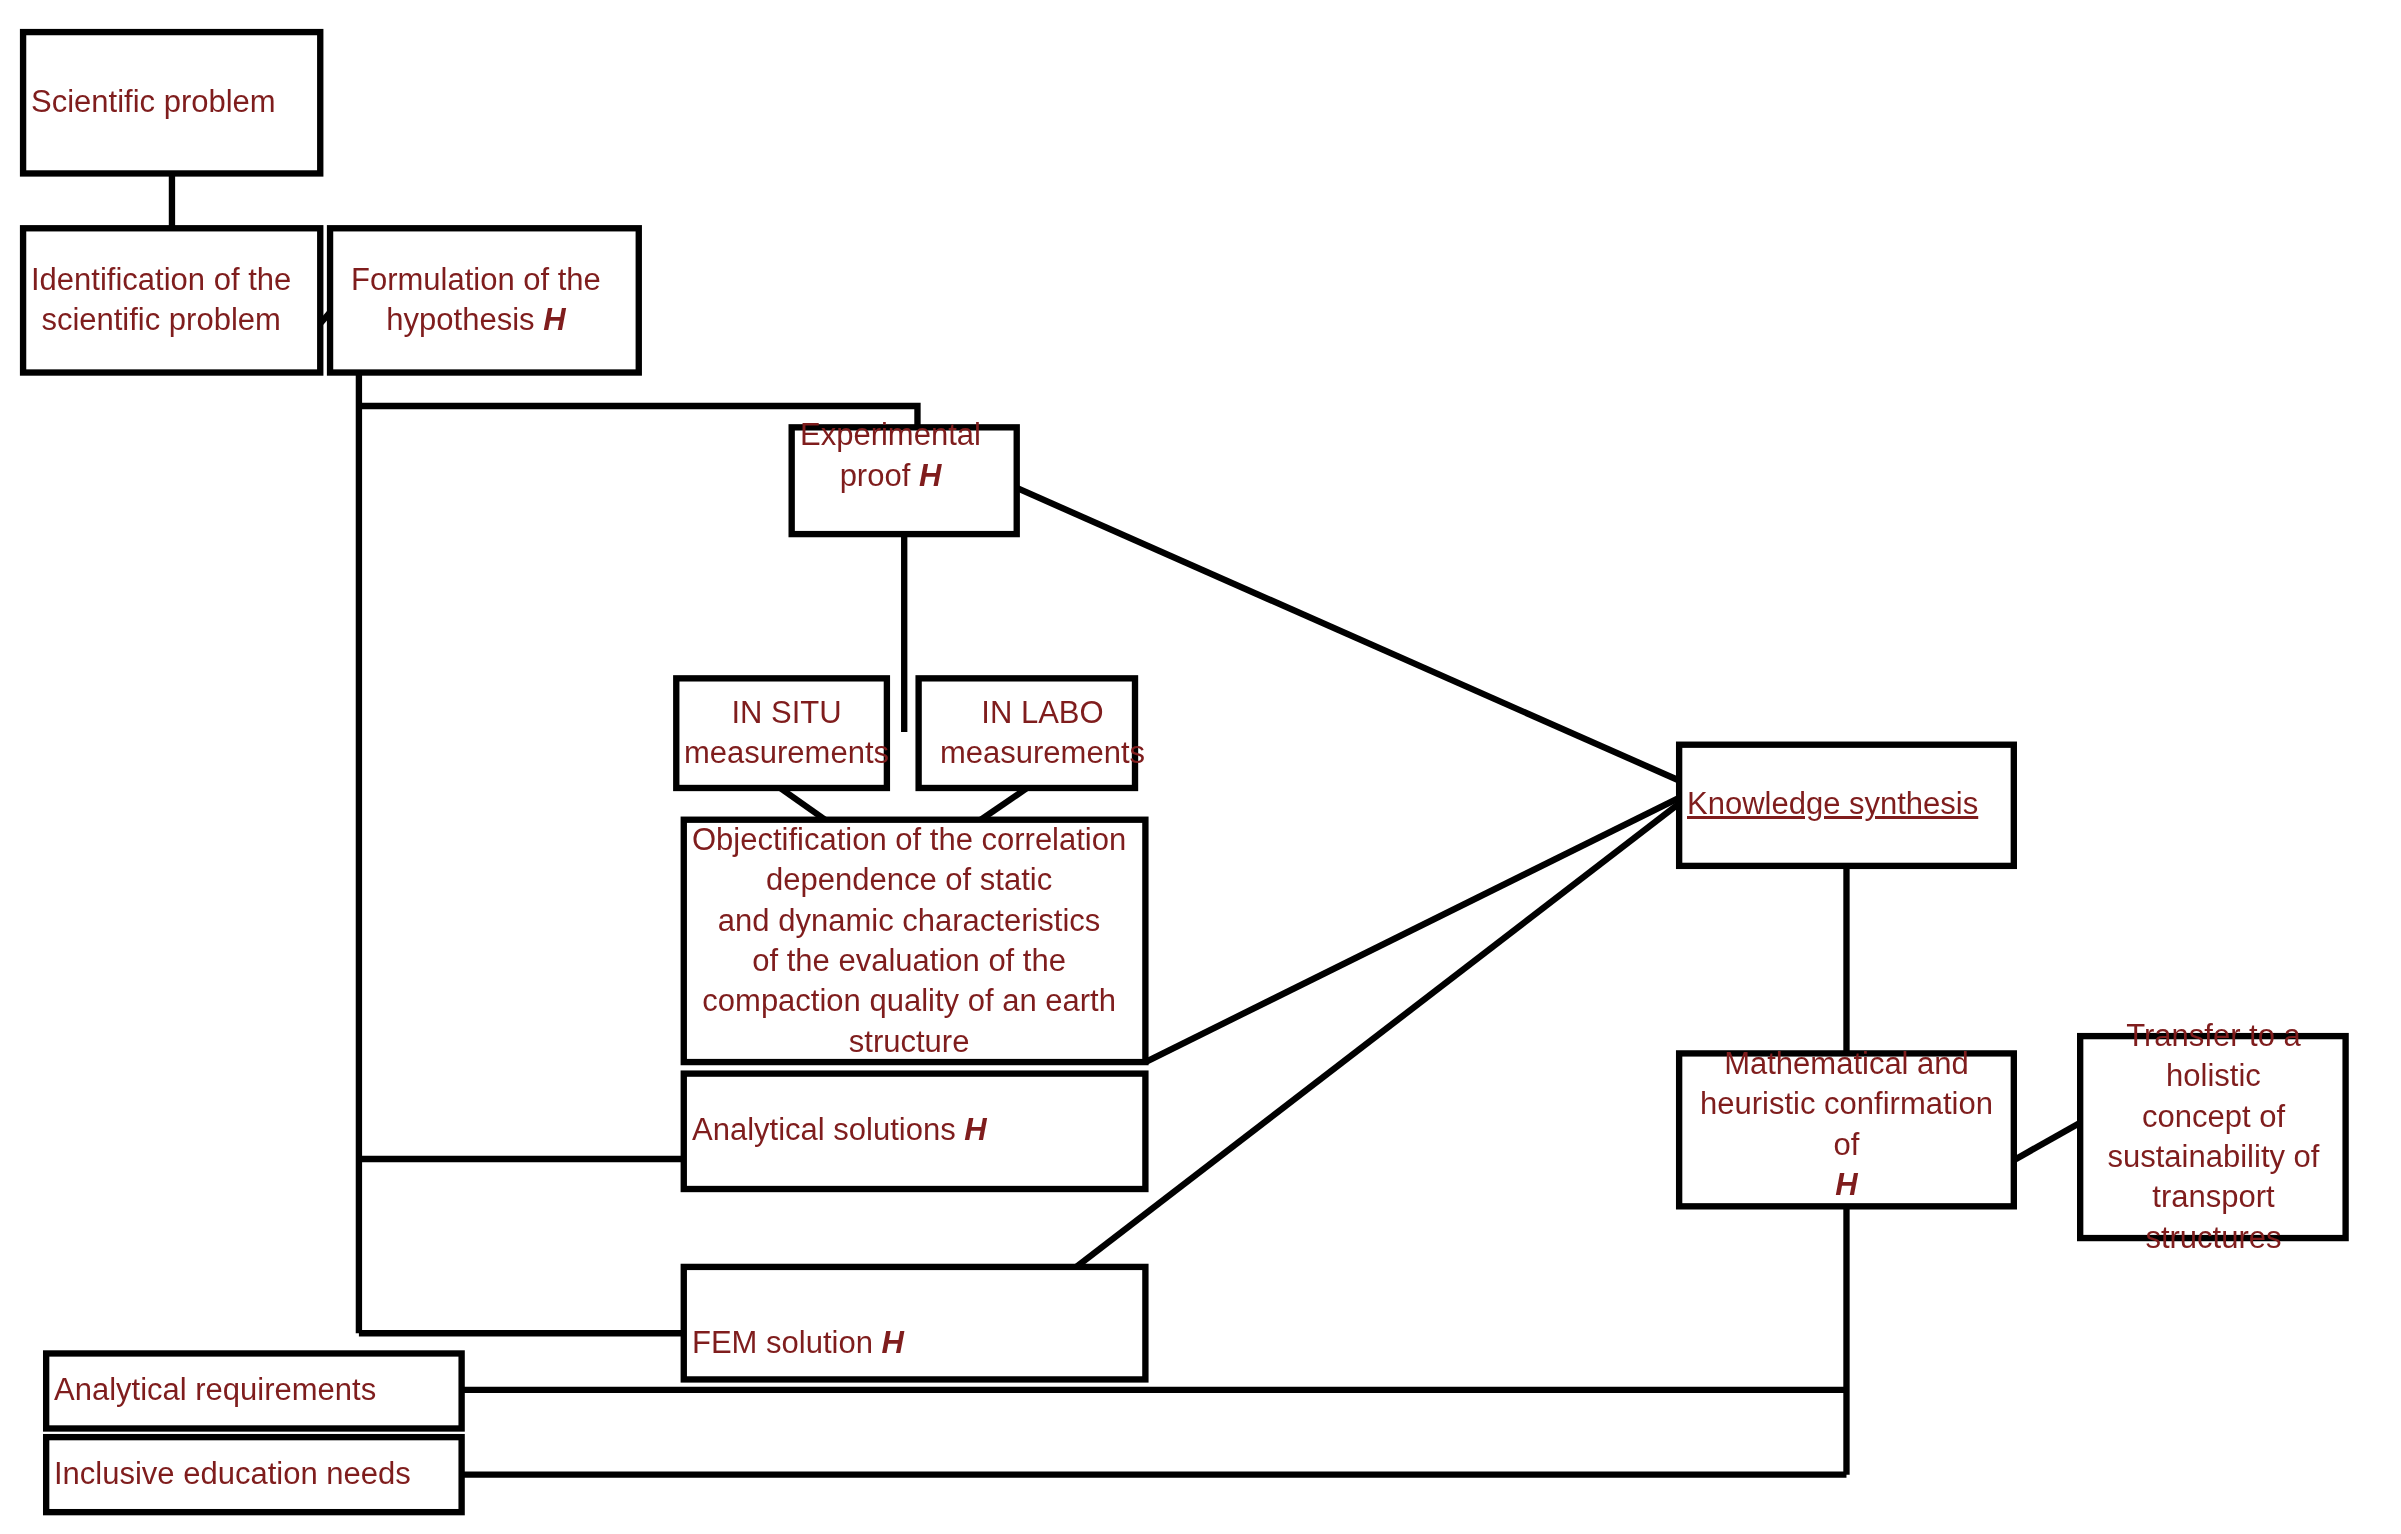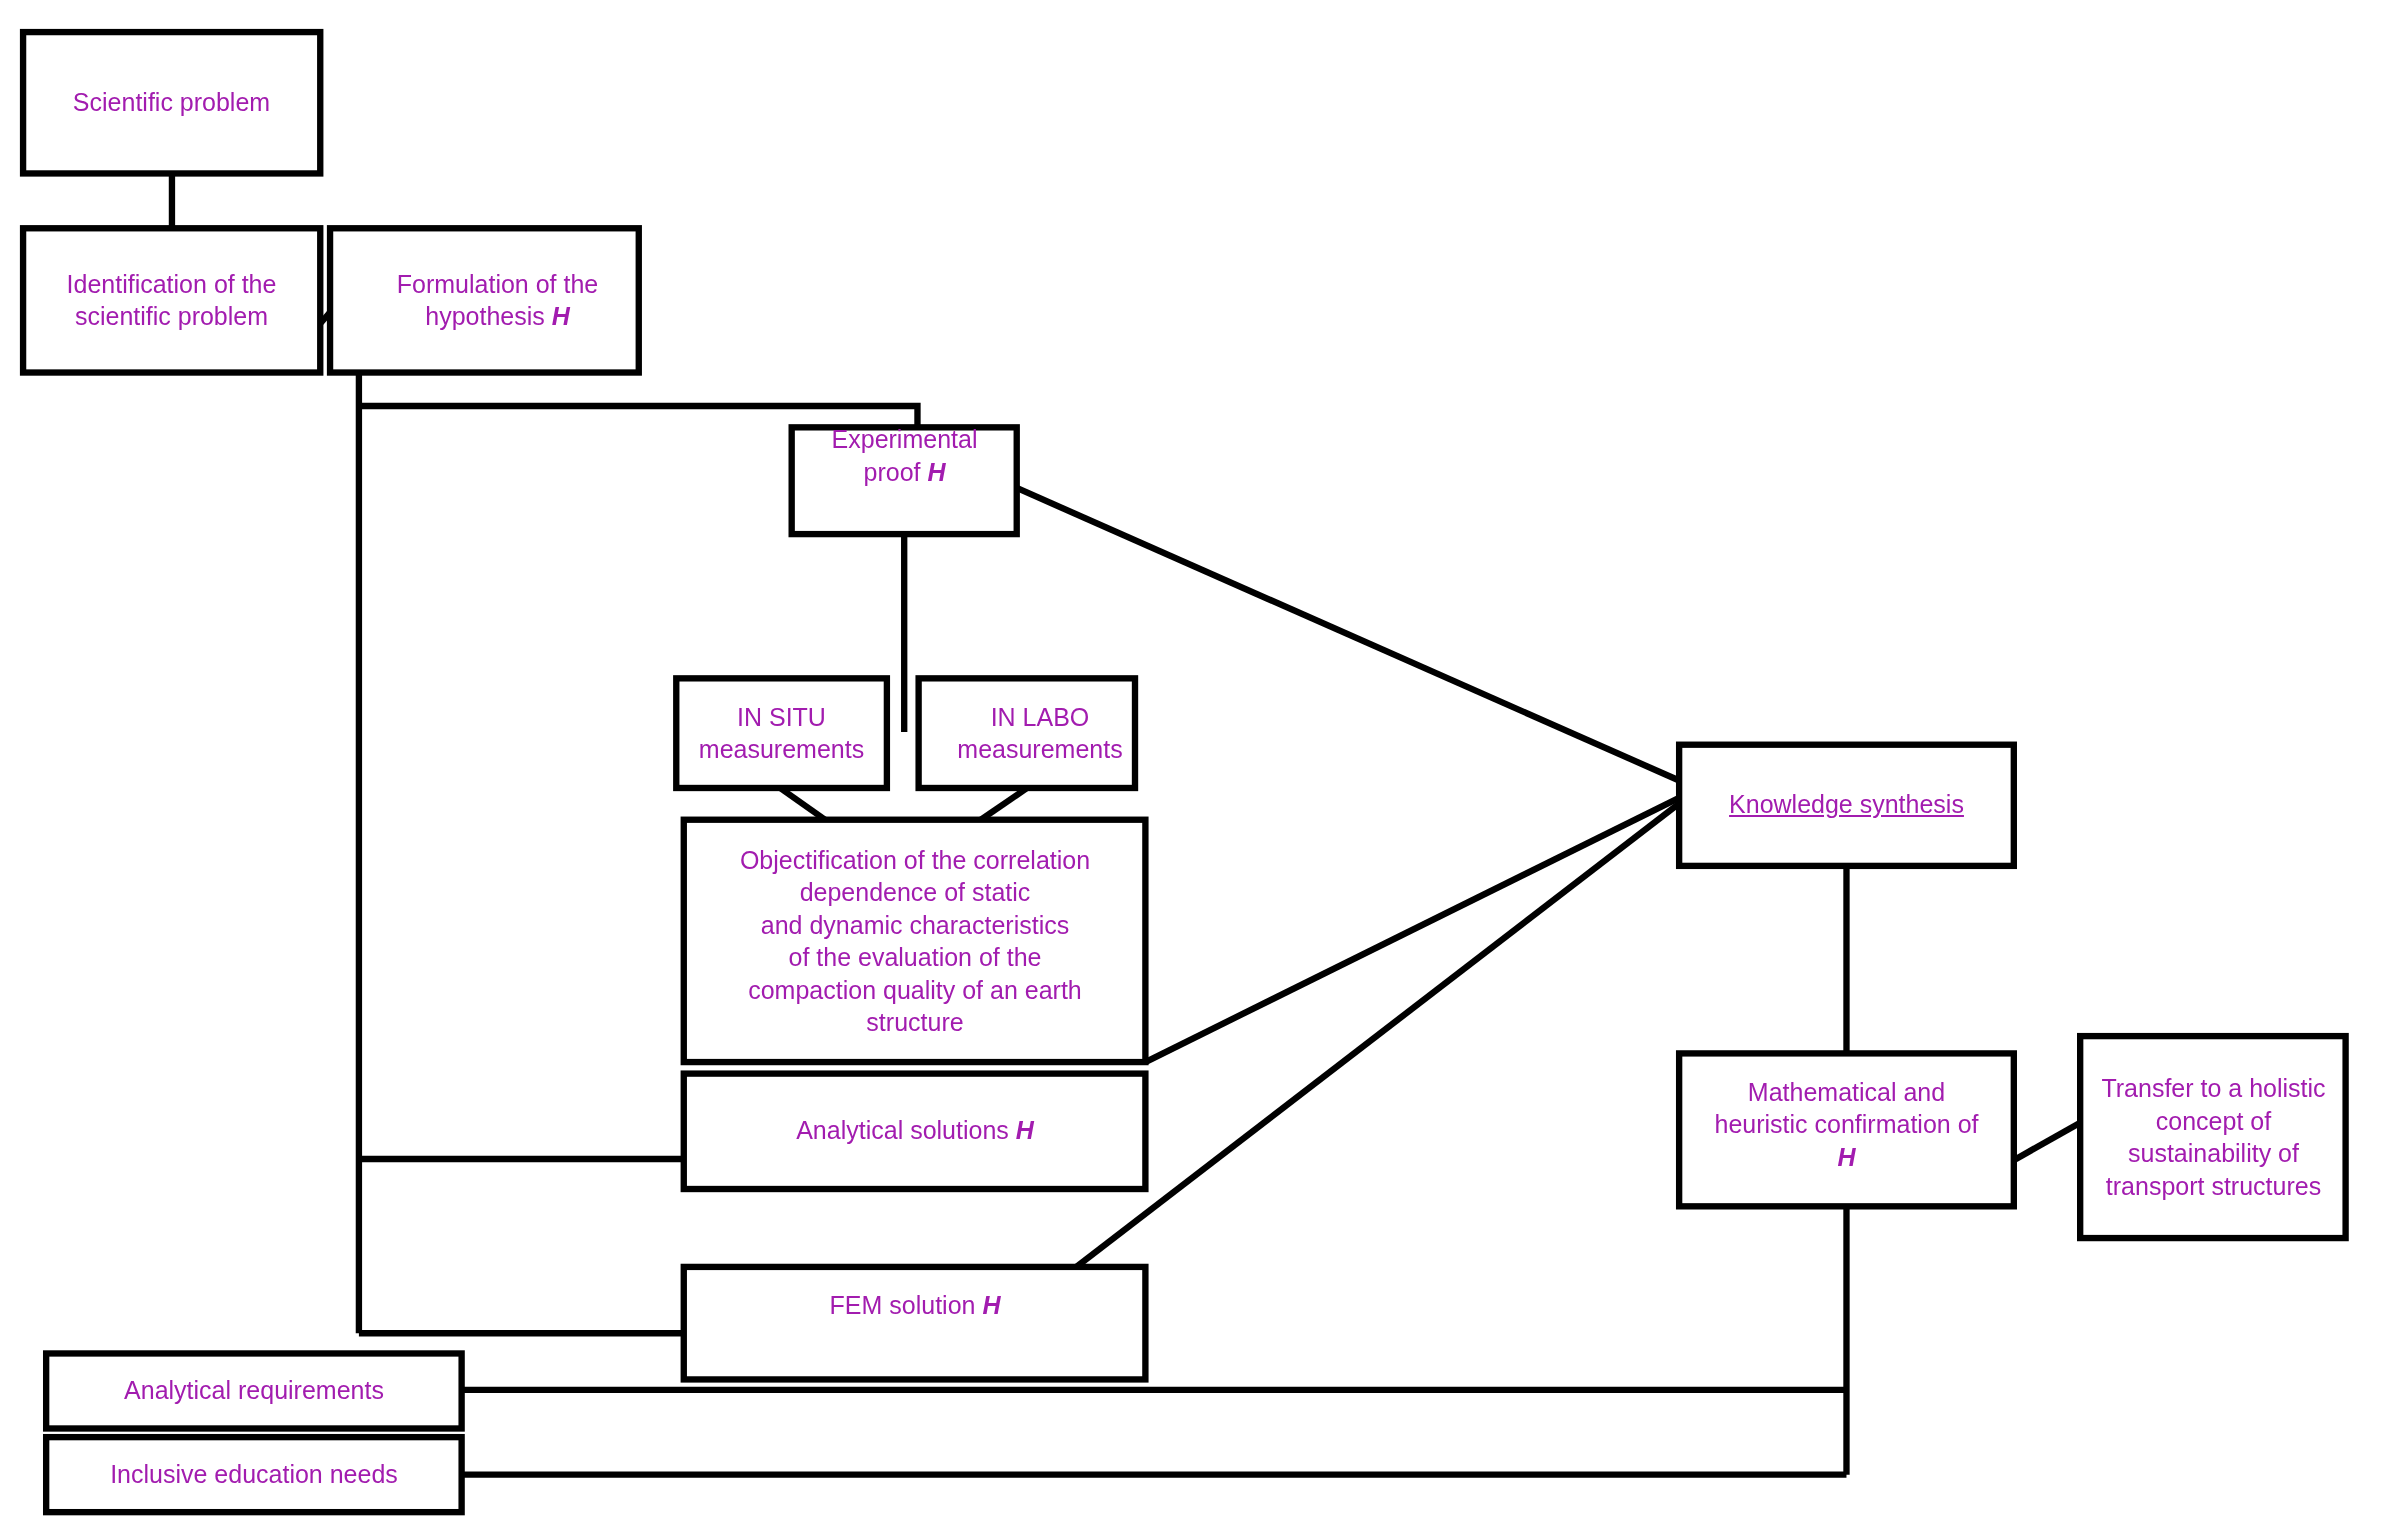--- a/index.html
+++ b/index.html
@@ -31,25 +31,25 @@
     stroke:#000000;
     stroke-width:11;
     fill:none;
     stroke-linecap:butt;
     stroke-linejoin:miter;
   }
   .box-label{
     position:absolute;
     display:flex;
     align-items:center;
-    justify-content:center;
+    justify-content:flex-start;
     text-align:center;
     line-height:1.30;
-    font-size:25px;
-    color:#a21caf;
+    font-size:31px;
+    color:#7f1d1d;
     padding:0 8px;
     box-sizing:border-box;
     white-space:pre-line;
     pointer-events:none;
   }
   em.h-sym{ font-style:italic; font-weight:bold; }
 </style>
 </head>
 <body>
 
@@ -95,21 +95,21 @@
 
   <div id="labels-layer">
       <div class="box-label" style="left: 23px; top: 32px; width: 297px; height: 141px;"><span>Scientific problem</span></div>
       <div class="box-label" style="left: 23px; top: 228px; width: 297px; height: 144px;"><span>Identification of the<br>scientific problem</span></div>
       <div class="box-label" style="left: 343px; top: 228px; width: 309px; height: 144px;"><span>Formulation of the<br>hypothesis <em class="h-sym">H</em></span></div>
       <div class="box-label" style="left: 792px; top: 402px; width: 225px; height: 107px;"><span>Experimental<br>proof <em class="h-sym">H</em></span></div>
       <div class="box-label" style="left: 676px; top: 678px; width: 211px; height: 110px;"><span>IN SITU<br>measurements</span></div>
       <div class="box-label" style="left: 932px; top: 678px; width: 216px; height: 110px;"><span>IN LABO<br>measurements</span></div>
       <div class="box-label" style="left: 684px; top: 820px; width: 462px; height: 242px;"><span>Objectification of the correlation<br>dependence of static<br>and dynamic characteristics<br>of the evaluation of the<br>compaction quality of an earth<br>structure</span></div>
       <div class="box-label" style="left: 684px; top: 1073px; width: 462px; height: 115px;"><span>Analytical solutions <em class="h-sym">H</em></span></div>
-      <div class="box-label" style="left: 684px; top: 1249px; width: 462px; height: 113px;"><span>FEM solution <em class="h-sym">H</em></span></div>
+      <div class="box-label" style="left: 684px; top: 1287px; width: 462px; height: 113px;"><span>FEM solution <em class="h-sym">H</em></span></div>
       <div class="box-label" style="left: 1679px; top: 744px; width: 335px; height: 121px; text-decoration: underline;"><span>Knowledge synthesis</span></div>
       <div class="box-label" style="left: 1679px; top: 1048px; width: 335px; height: 153px;"><span>Mathematical and<br>heuristic confirmation of<br><em class="h-sym">H</em></span></div>
       <div class="box-label" style="left: 2081px; top: 1036px; width: 265px; height: 202px;"><span>Transfer to a holistic<br>concept of<br>sustainability of<br>transport structures</span></div>
       <div class="box-label" style="left: 46px; top: 1353px; width: 416px; height: 75px;"><span>Analytical requirements</span></div>
       <div class="box-label" style="left: 46px; top: 1437px; width: 416px; height: 75px;"><span>Inclusive education needs</span></div>
     </div>
 
 </div>
 
 

